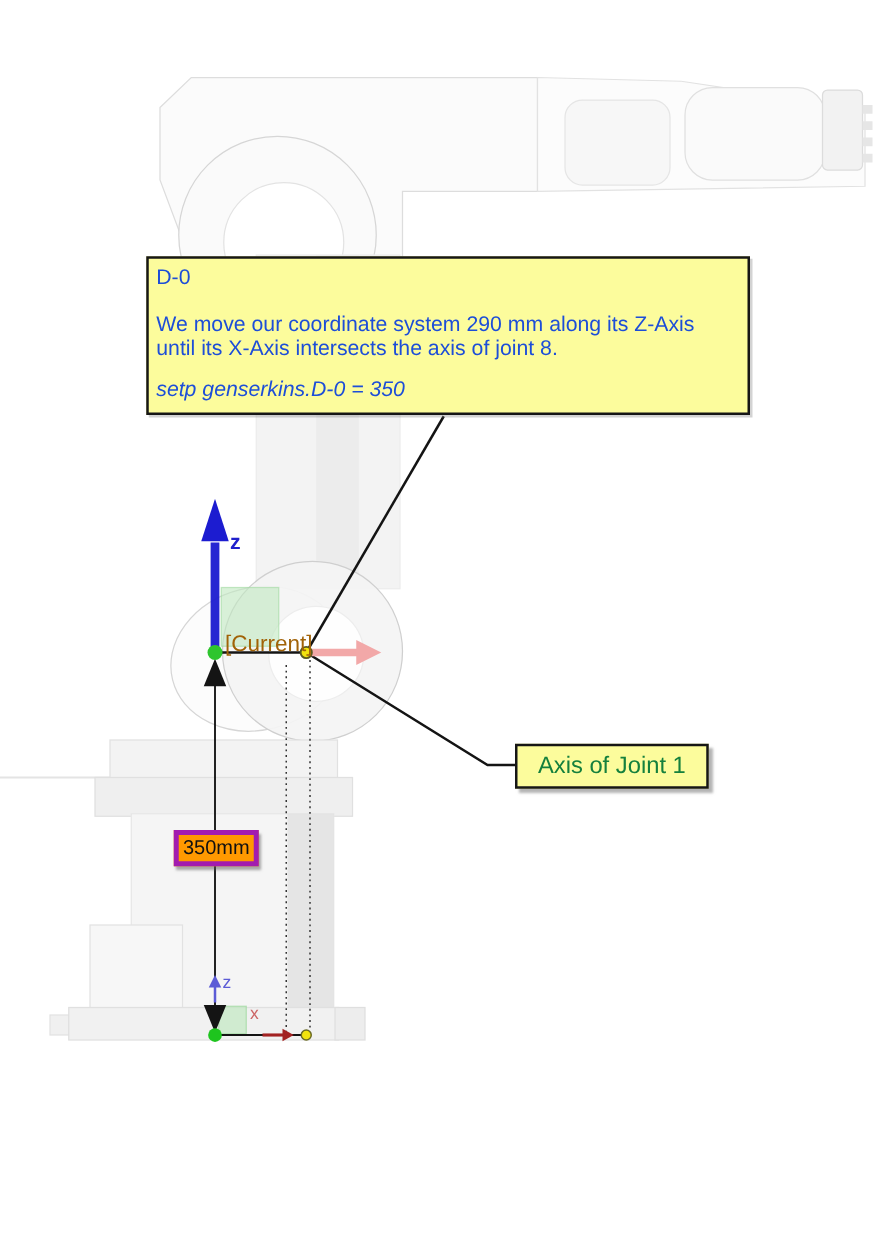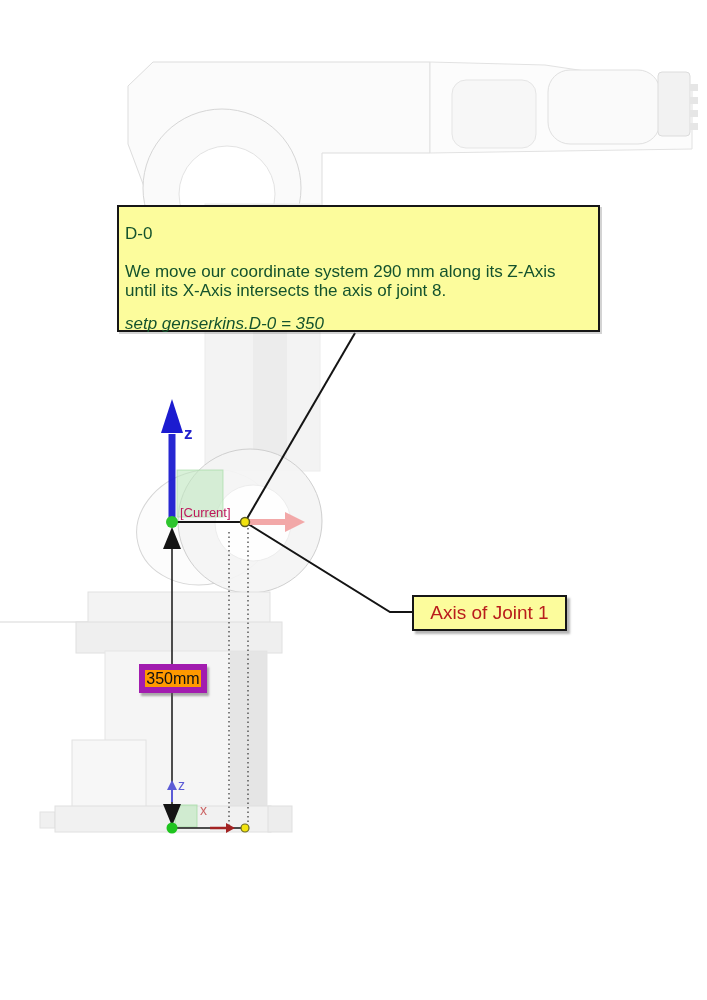--- a/index.html
+++ b/index.html
@@ -6,44 +6,44 @@
   body { width:707px; height:1000px; font-family:"Liberation Sans", sans-serif; }
   .scene { position:relative; width:707px; height:1000px; background:#ffffff; overflow:hidden; }
   .scene > svg { position:absolute; left:0; top:0; }
 
   .overlay { position:absolute; box-sizing:border-box; }
 
   .callout {
     left:117px; top:205px; width:483px; height:127px;
     background:#FCFC9C; border:2px solid #161616;
     box-shadow:2px 2px 0 rgba(130,130,130,0.35);
-    padding:17px 6px; color:#14532d;
+    padding:5px 6px; color:#1d4ed8;
     font-size:17px; line-height:19px; letter-spacing:0px;
   }
   .callout .co-title { margin:0 0 19px 0; }
   .callout .co-body  { margin:0 0 14px 0; }
   .callout .co-cmd   { margin:0;font-style:italic; }
 
   .axis-label {
     left:412px; top:595px; width:155px; height:36px;
     background:#FCFC9C; border:2px solid #161616;
     box-shadow:3px 3px 2px rgba(120,120,120,0.55);
     display:flex; align-items:center; justify-content:center;
-    font-size:19px; color:#b91c1c;
+    font-size:19px; color:#15803d;
   }
   .dim-label {
     left:139px; top:664px; width:68px; height:29px;
-    background:#FF9900; border:6px solid #a21caf;
+    background:#FF9900; border:4px solid #a21caf;
     box-shadow:2px 3px 2px rgba(90,90,90,0.5);
     display:flex; align-items:center; justify-content:center;
     font-size:16px; color:#111;
   }
   .current-label {
     left:180px; top:505px; width:64px; text-align:left;
-    font-size:13px; color:#be185d;
+    font-size:18px; color:#a16207;
   }
   .z-upper { left:184px; top:424px; font-size:17px; font-weight:bold; color:#2020CC; }
   .z-lower { left:178px; top:777px; font-size:14px; color:#5B5BD6; }
   .x-lower { left:200px; top:802px; font-size:14px; color:#CC6666; }
 </style>
 </head>
 <body>
 
 <div class="scene">
 

